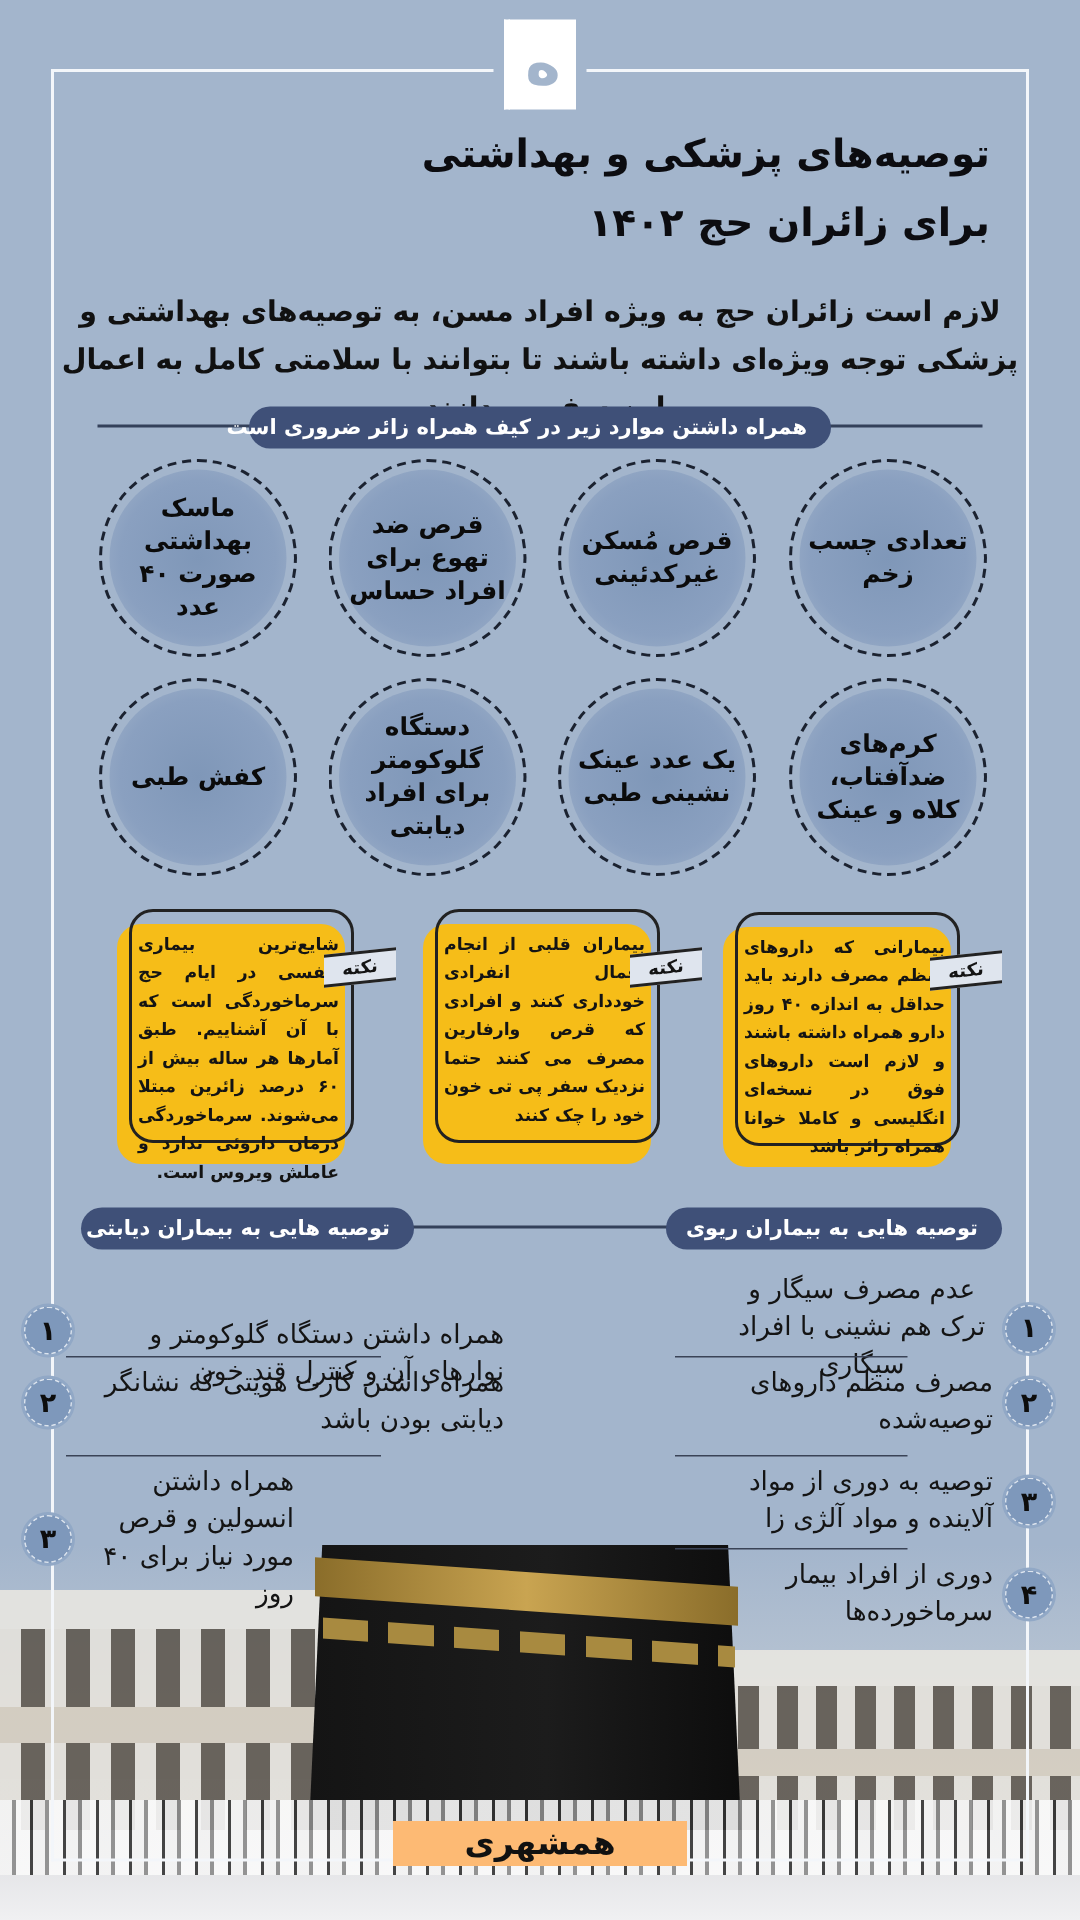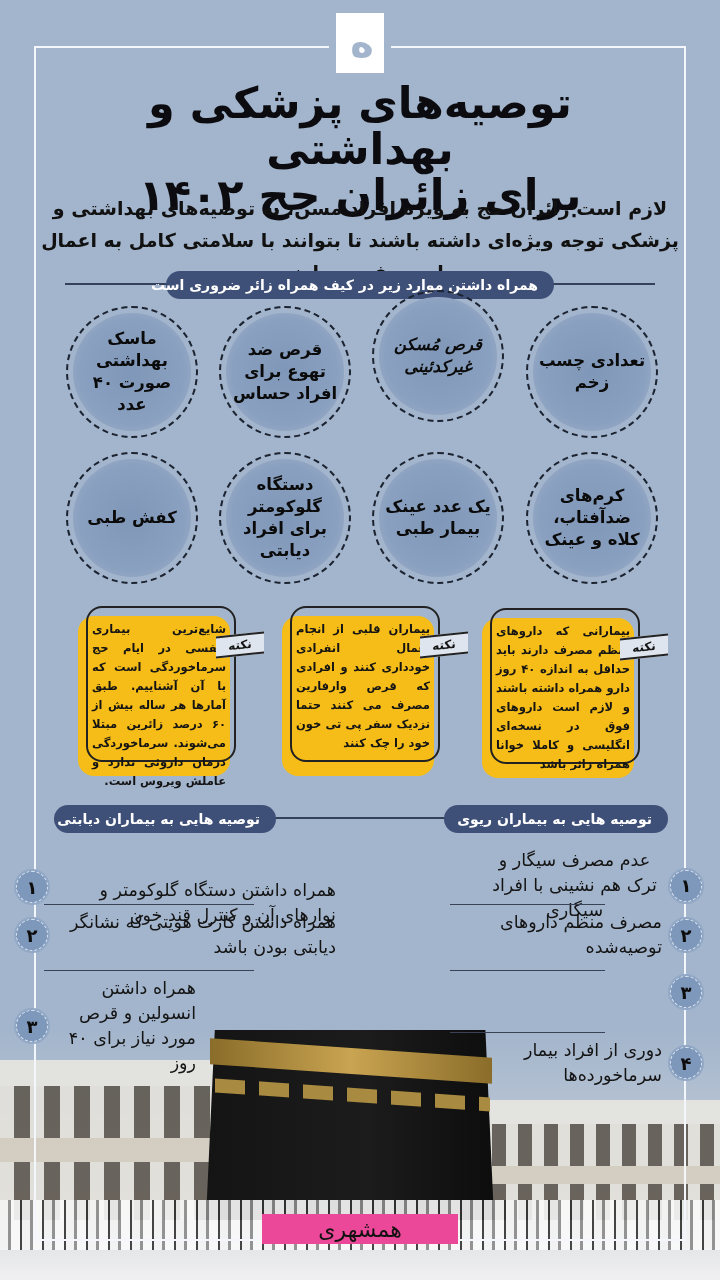--- a/index.html
+++ b/index.html
@@ -31,21 +31,21 @@
     width: 48px; height: 60px; background: #fff;
     display: flex; align-items: center; justify-content: center;
     border-left: 4px double #fff;
   }
   .logo-glyph {
     font-size: 40px; font-weight: bold; color: #a3b5cc; line-height: 1;
   }
 
   .title {
     position: absolute; left: 60px; right: 60px; top: 80px;
-    text-align: center; font-weight: bold; font-size: 43px; line-height: 46px;
+    text-align: right; font-weight: bold; font-size: 26px; line-height: 46px;
     color: #0c0c10;
   }
   .intro {
     position: absolute; left: 40px; right: 40px; top: 192px;
     text-align: center; font-weight: bold; font-size: 19px; line-height: 32px;
     color: #111;
   }
 
   .section-line {
     position: absolute; height: 1.5px; background: #34415a;
@@ -156,22 +156,22 @@
     width: 32px; height: 32px; border-radius: 50%;
     background: #7e98bb; border: 1.5px dashed #dce4ee;
     box-shadow: 0 0 0 2px #91a8c6;
     display: flex; align-items: center; justify-content: center;
     font-weight: bold; font-size: 18px; color: #0d0d0d; flex-shrink: 0;
   }
   .divider { position: absolute; height: 1px; background: #3a4356; }
 
   .hamshahri {
     position: absolute; left: 262px; top: 1214px; width: 196px; height: 30px;
-    background: #ec4899; display: flex; align-items: center; justify-content: center;
-    font-weight: normal; font-size: 22px; color: #111; letter-spacing: 2px;
+    background: #fdba74; display: flex; align-items: center; justify-content: center;
+    font-weight: bold; font-size: 22px; color: #111; letter-spacing: 2px;
   }
 </style>
 </head>
 <body>
 
 <div class="photo">
   <div class="sky"></div>
   <div class="arcade-left"></div>
   <div class="arcade-right"></div>
 
@@ -198,35 +198,35 @@
 </div>
 
 <div class="intro">لازم است زائران حج به ویژه افراد مسن، به توصیه‌های بهداشتی و پزشکی توجه ویژه‌ای داشته باشند تا بتوانند با سلامتی کامل به اعمال این سفر بپردازند.</div>
 
 <div class="section-line" style="left:65px; width:590px; top:283px;"></div>
 <div class="pill" style="left:166px; top:271px; width:388px;">همراه داشتن موارد زیر در کیف همراه زائر ضروری است</div>
 
 <div class="circle" style="left:526px; top:306px;">
   <div class="circle-inner">تعدادی چسب زخم</div>
 </div>
-<div class="circle" style="left:372px; top:290px;font-style:italic;">
+<div class="circle" style="left:372px; top:306px;">
   <div class="circle-inner">قرص مُسکن غیرکدئینی</div>
 </div>
 <div class="circle" style="left:219px; top:306px;">
   <div class="circle-inner">قرص ضد تهوع برای افراد حساس</div>
 </div>
 <div class="circle" style="left:66px; top:306px;">
   <div class="circle-inner">ماسک بهداشتی صورت ۴۰ عدد</div>
 </div>
 
 <div class="circle" style="left:526px; top:452px;">
   <div class="circle-inner">کرم‌های ضدآفتاب، کلاه و عینک</div>
 </div>
 <div class="circle" style="left:372px; top:452px;">
-  <div class="circle-inner">یک عدد عینک بیمار طبی</div>
+  <div class="circle-inner">یک عدد عینک نشینی طبی</div>
 </div>
 <div class="circle" style="left:219px; top:452px;">
   <div class="circle-inner">دستگاه گلوکومتر برای افراد دیابتی</div>
 </div>
 <div class="circle" style="left:66px; top:452px;">
   <div class="circle-inner">کفش طبی</div>
 </div>
 
 <div class="note" style="left:482px; top:608px;">
   <div class="note-bg"></div>
@@ -256,20 +256,21 @@
   <span class="list-text" style="width:175px;text-align:center;">عدم مصرف سیگار و ترک هم نشینی با افراد سیگاری</span>
 </div>
 <div class="divider" style="left:450px; width:155px; top:904px;"></div>
 <div class="list-item" style="right:18px; top:910px;">
   <span class="badge">۲</span>
   <span class="list-text" style="width:175px;">مصرف منظم داروهای توصیه‌شده</span>
 </div>
 <div class="divider" style="left:450px; width:155px; top:970px;"></div>
 <div class="list-item" style="right:18px; top:976px;">
   <span class="badge">۳</span>
+  <span class="list-text" style="width:175px;">توصیه به دوری از مواد آلاینده و مواد آلژی زا</span>
 </div>
 <div class="divider" style="left:450px; width:155px; top:1032px;"></div>
 <div class="list-item" style="right:18px; top:1038px;">
   <span class="badge">۴</span>
   <span class="list-text" style="width:175px;">دوری از افراد بیمار سرماخورده‌ها</span>
 </div>
 
 <div class="list-item" style="left:16px; top:846px;">
   <span class="list-text" style="width:280px;margin-top:32px;">همراه داشتن دستگاه گلوکومتر و نوارهای آن و کنترل قند خون</span>
   <span class="badge" style="order:2;">۱</span>

